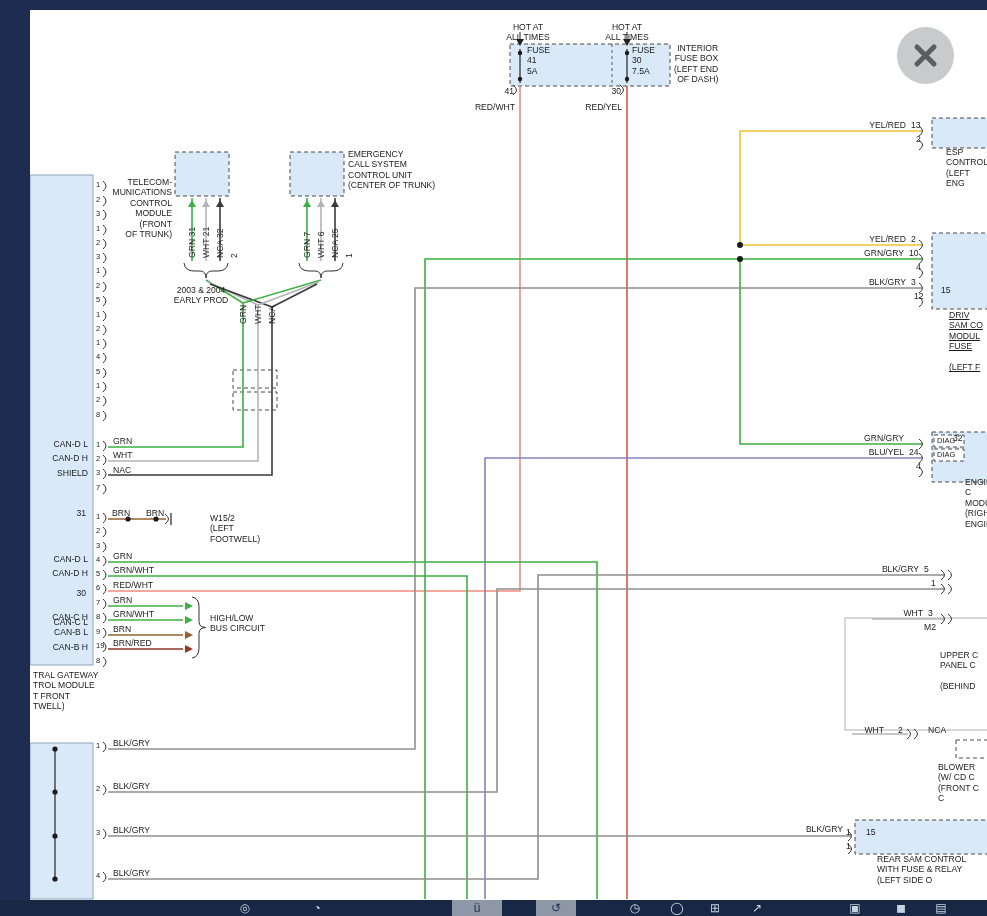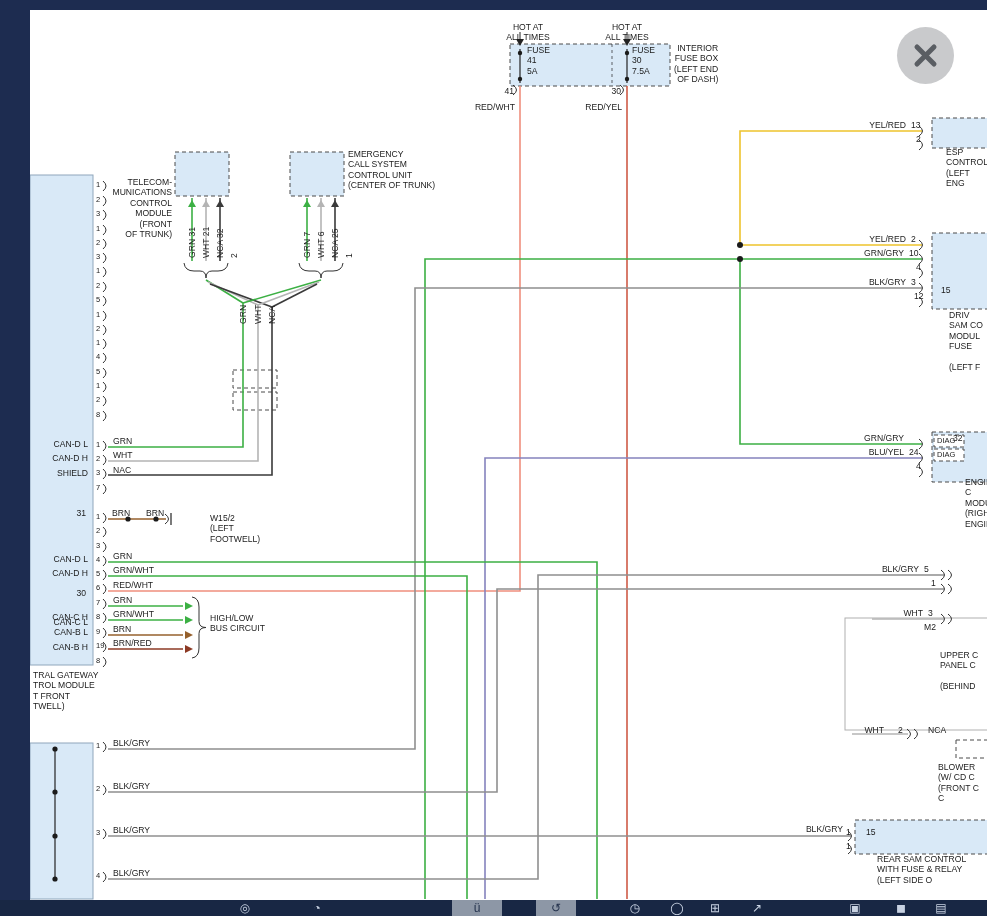--- a/index.html
+++ b/index.html
@@ -233,20 +233,22 @@
 CONTROL UNIT
 (CENTER OF TRUNK)</div>
       <div class="lbl rot" style="top: 258px; left: 187px;">GRN  31</div>
       <div class="lbl rot" style="top: 258px; left: 201px;">WHT  21</div>
       <div class="lbl rot" style="top: 258px; left: 215px;">NCA  32</div>
       <div class="lbl rot" style="top: 258px; left: 229px;">2</div>
       <div class="lbl rot" style="top: 258px; left: 302px;">GRN  7</div>
       <div class="lbl rot" style="top: 258px; left: 316px;">WHT  6</div>
       <div class="lbl rot" style="top: 258px; left: 330px;">NCA  25</div>
       <div class="lbl rot" style="top: 258px; left: 344px;">1</div>
+      <div class="lbl" style="top: 285px; left: 51px; width: 300px; text-align: center;">2003 &amp; 2004
+EARLY PROD</div>
       <div class="lbl rot" style="top: 324px; left: 238px;">GRN</div>
       <div class="lbl rot" style="top: 324px; left: 253px;">WHT</div>
       <div class="lbl rot" style="top: 324px; left: 267px;">NCA</div>
       <div class="lbl" style="top: 439px; right: 899px; text-align: right;">CAN-D L</div>
       <div class="lbl" style="top: 453px; right: 899px; text-align: right;">CAN-D H</div>
       <div class="lbl" style="top: 468px; right: 899px; text-align: right;">SHIELD</div>
       <div class="lbl" style="top: 436px; left: 113px;">GRN</div>
       <div class="lbl" style="top: 450px; left: 113px;">WHT</div>
       <div class="lbl" style="top: 465px; left: 113px;">NAC</div>
       <div class="lbl" style="top: 508px; right: 901px; text-align: right;">31</div>
@@ -288,21 +290,21 @@
 ENG</div>
       <div class="lbl" style="top: 234px; right: 81px; text-align: right;">YEL/RED</div>
       <div class="lbl" style="top: 234px; left: 911px;">2</div>
       <div class="lbl" style="top: 248px; right: 83px; text-align: right;">GRN/GRY</div>
       <div class="lbl" style="top: 248px; left: 909px;">10</div>
       <div class="lbl" style="top: 262px; left: 916px;">4</div>
       <div class="lbl" style="top: 277px; right: 81px; text-align: right;">BLK/GRY</div>
       <div class="lbl" style="top: 277px; left: 911px;">3</div>
       <div class="lbl" style="top: 291px; left: 914px;">12</div>
       <div class="lbl" style="top: 285px; left: 941px;">15</div>
-      <div class="lbl" style="top: 310px; left: 949px;">DRIV
+      <div class="lbl" style="top: 310px; left: 949px; text-decoration: underline;">DRIV
 SAM CO
 MODUL
 FUSE
 
 (LEFT F</div>
       <div class="lbl" style="top: 433px; right: 83px; text-align: right;">GRN/GRY</div>
       <div class="lbl" style="top: 433px; left: 909px; margin-left: 44px;">32</div>
       <div class="lbl" style="top: 447px; right: 83px; text-align: right;">BLU/YEL</div>
       <div class="lbl" style="top: 447px; left: 909px;">24</div>
       <div class="lbl" style="top: 461px; left: 916px;">4</div>

